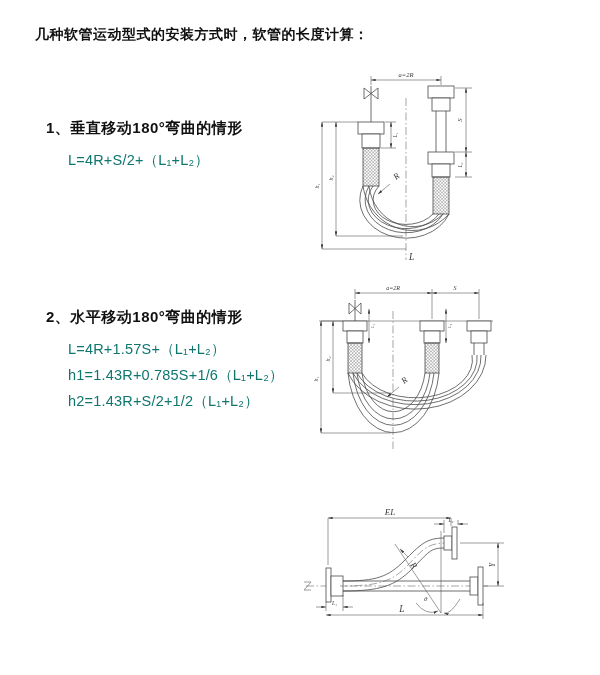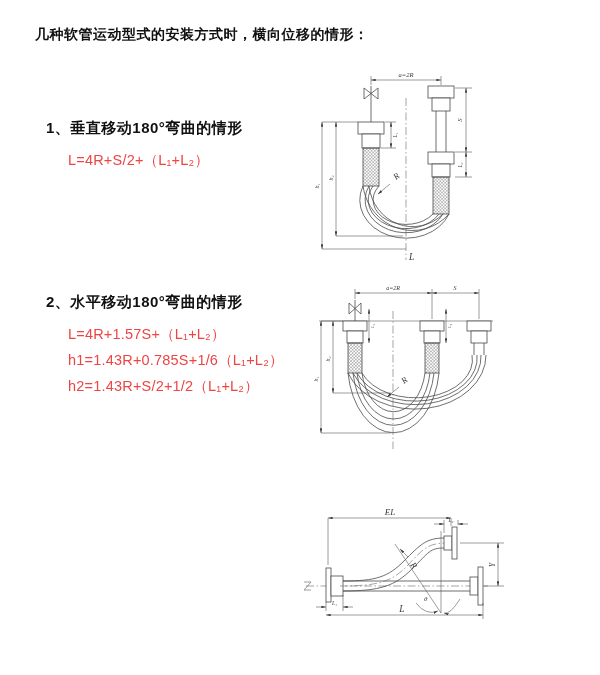--- a/index.html
+++ b/index.html
@@ -15,21 +15,21 @@
   .page-title{
     position:absolute;left:35px;top:26px;
     font-size:14px;font-weight:bold;letter-spacing:.5px;
     color:#111;
   }
   .sec{position:absolute;left:46px;width:270px;}
   .sec-h{font-size:15px;font-weight:bold;color:#111;letter-spacing:.5px;}
   .formulas{margin:9px 0 0 22px;}
   .formula{
     height:26px;line-height:26px;
-    font-size:14.5px;font-weight:500;color:#ef4444;
+    font-size:14.5px;font-weight:500;color:#0f766e;
     white-space:nowrap;letter-spacing:.2px;
   }
   .dia{position:absolute;}
   svg{display:block;}
   svg text{
     font-family:"Liberation Serif",serif;
     font-style:italic;
     fill:#3a3a3a;
   }
   .ln{stroke:#4a4a4a;stroke-width:.8;fill:none;}
@@ -37,30 +37,30 @@
   .cl{stroke:#6a6a6a;stroke-width:.6;fill:none;stroke-dasharray:8 2.5 1.5 2.5;}
   .fl{fill:#ffffff;stroke:#4a4a4a;stroke-width:.8;}
   .dim{stroke:#4a4a4a;stroke-width:.55;fill:none;}
   .arrfill{fill:#3f3f3f;}
 </style>
 </head>
 <body>
 
 <div class="doc">
 
-  <div class="page-title">几种软管运动型式的安装方式时，横向位移的情形：</div>
+  <div class="page-title">几种软管运动型式的安装方式时，软管的长度计算：</div>
 
   <section class="sec" style="top:119px">
     <div class="sec-h">1、垂直移动180°弯曲的情形</div>
     <div class="formulas">
       <div class="formula">L=4R+S/2+（L₁+L₂）</div>
     </div>
   </section>
 
-  <section class="sec" style="top:293px">
+  <section class="sec" style="top:308px">
     <div class="sec-h">2、水平移动180°弯曲的情形</div>
     <div class="formulas">
       <div class="formula">L=4R+1.57S+（L₁+L₂）</div>
       <div class="formula">h1=1.43R+0.785S+1/6（L₁+L₂）</div>
       <div class="formula">h2=1.43R+S/2+1/2（L₁+L₂）</div>
     </div>
   </section>
 
 
   <div class="dia" style="left:306px;top:66px">

